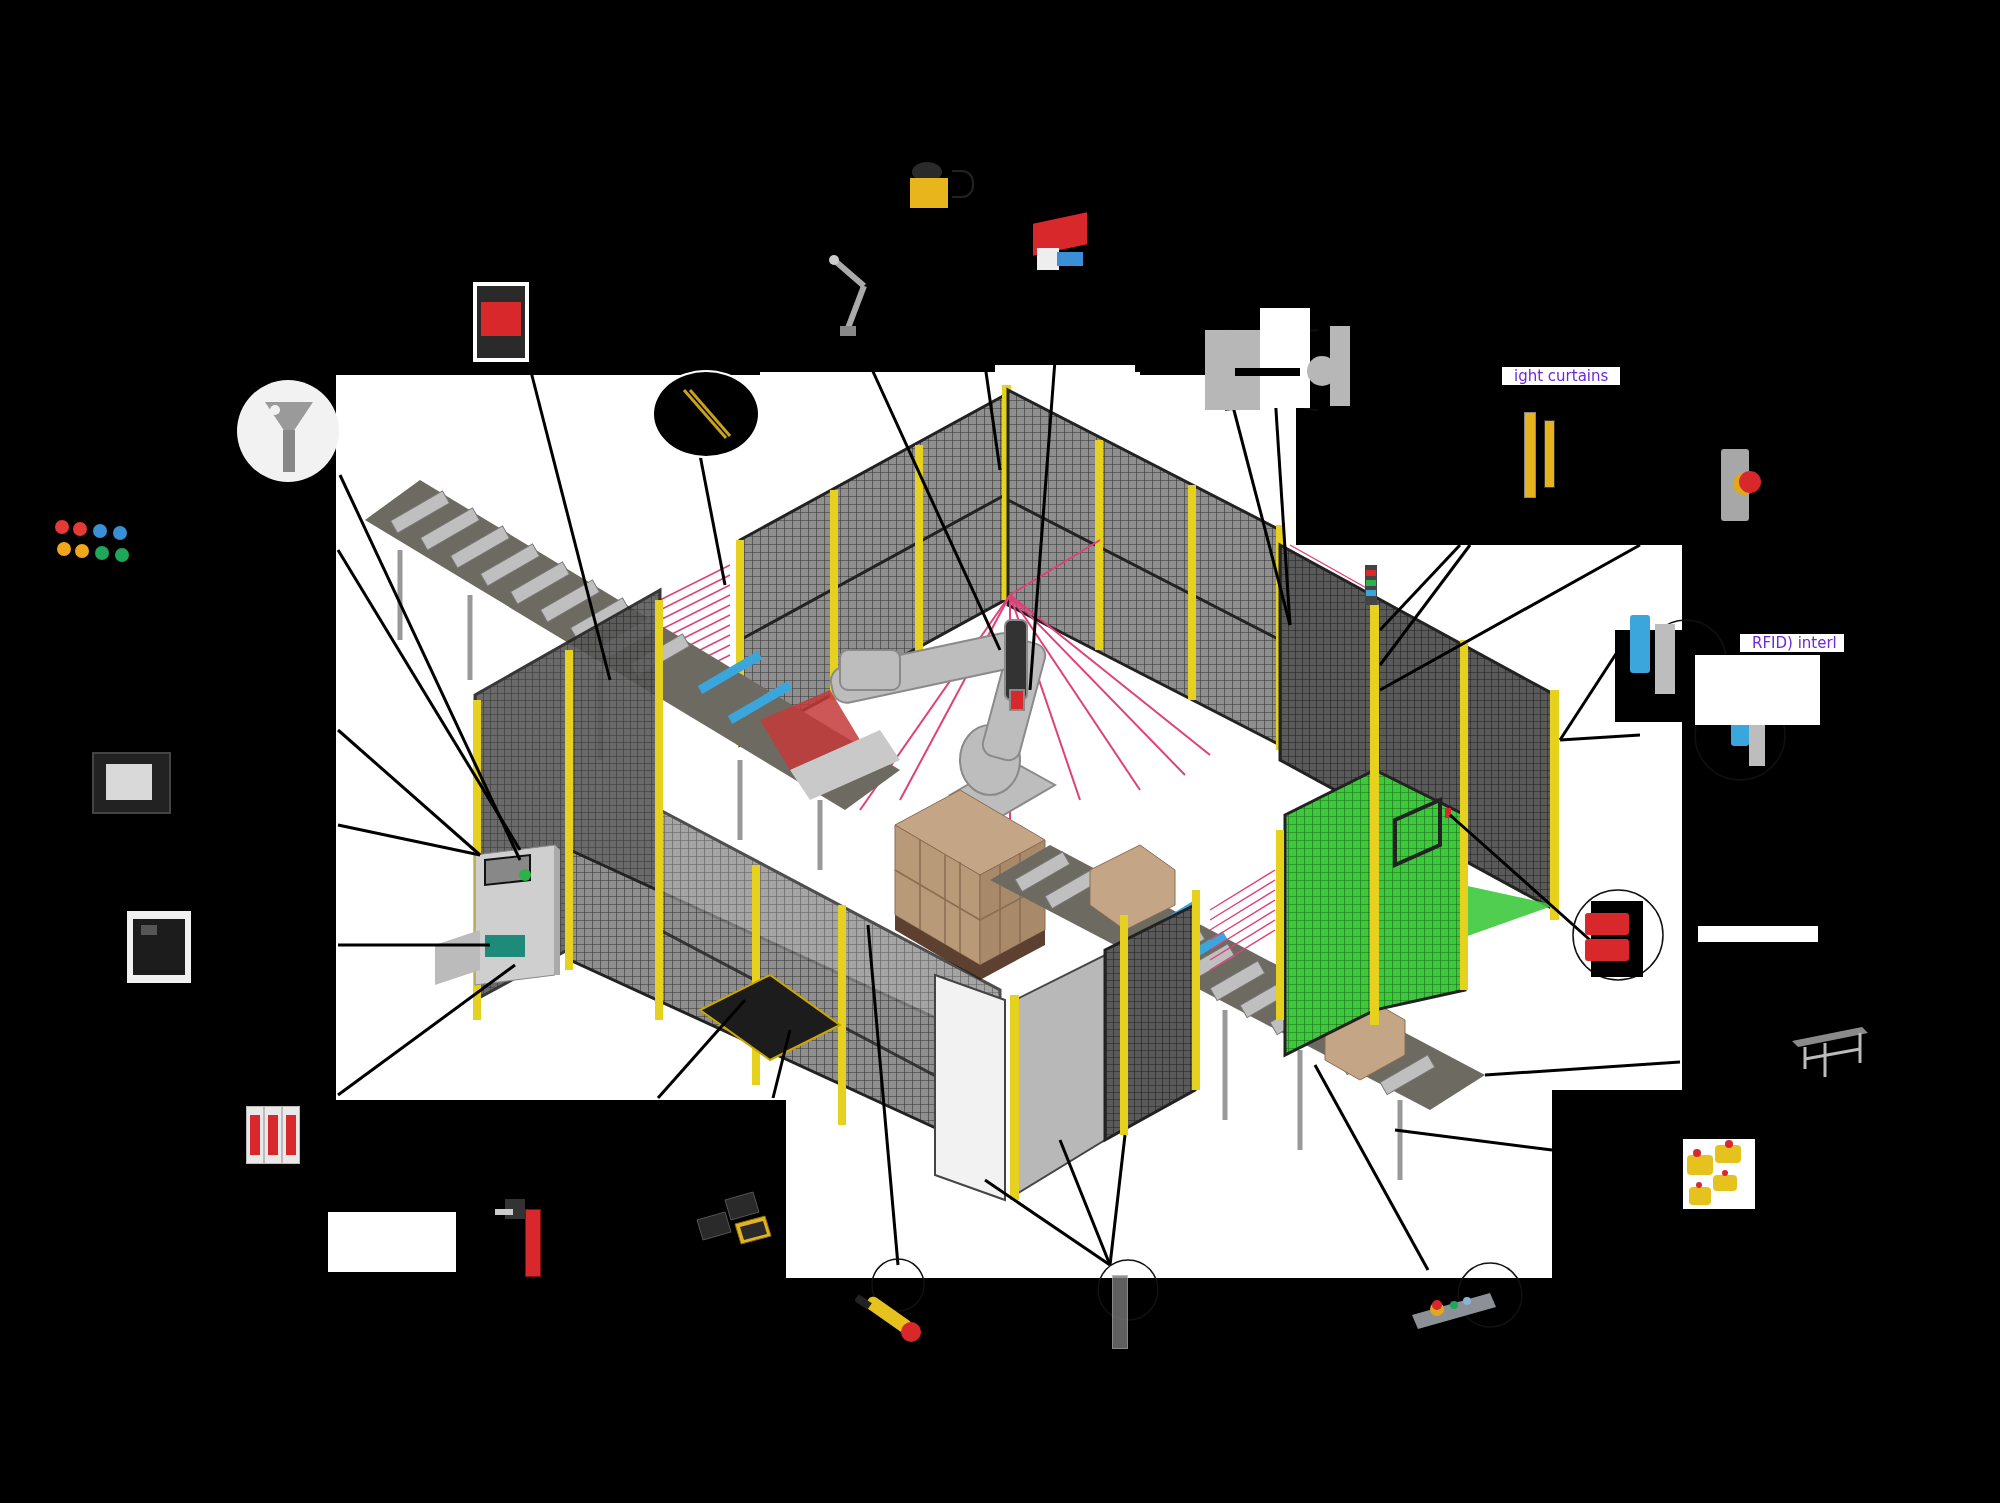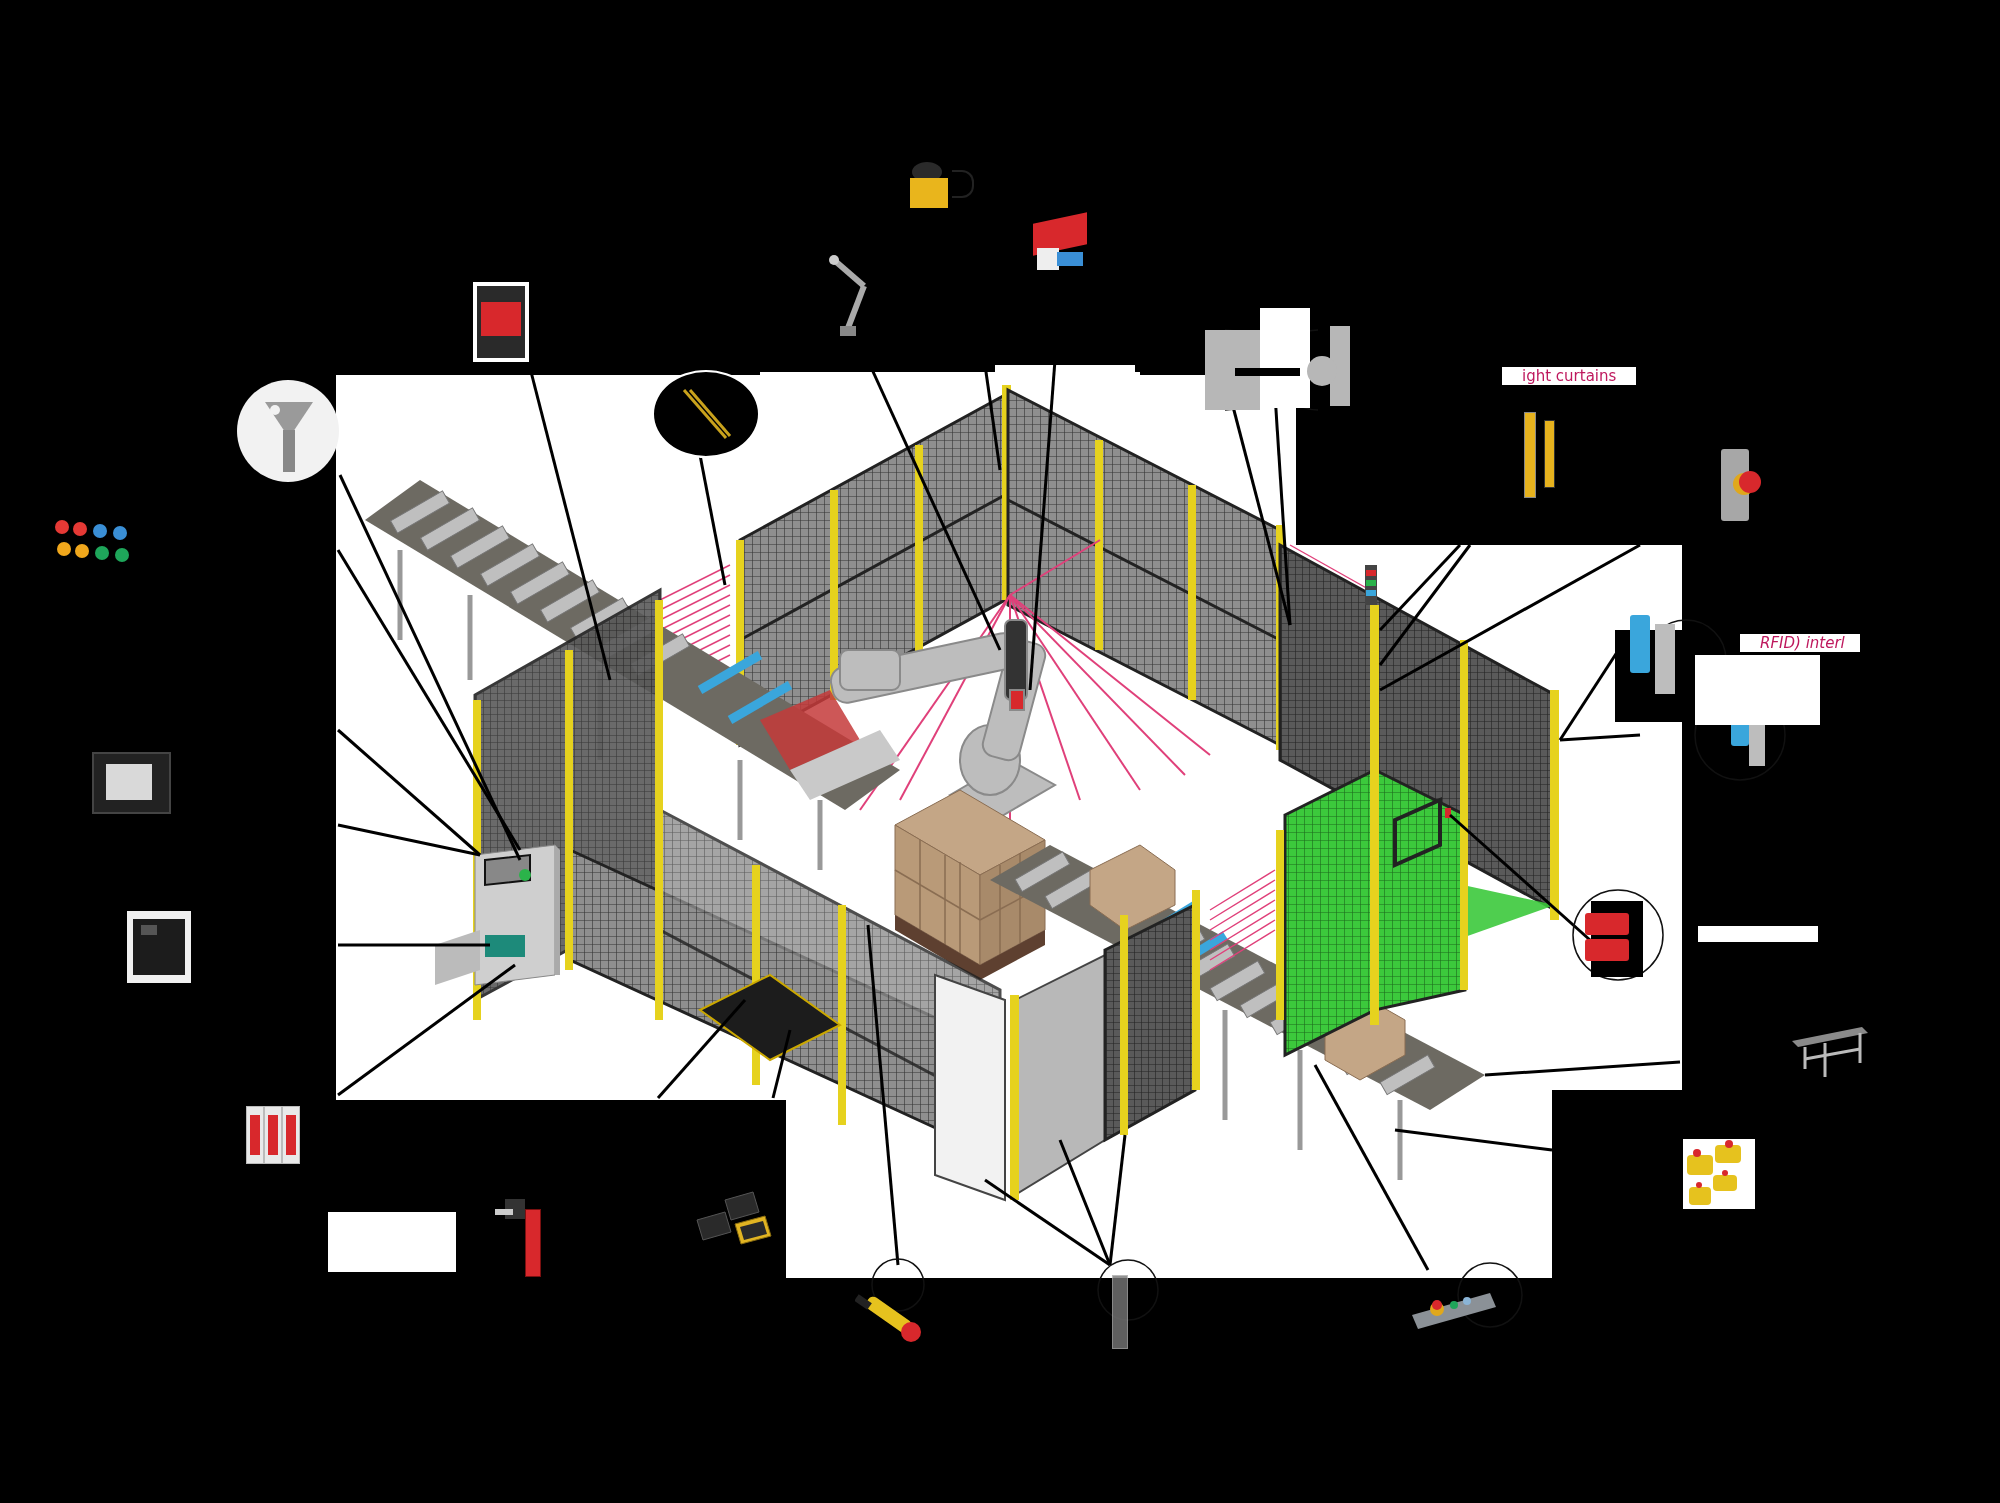--- a/index.html
+++ b/index.html
@@ -1,20 +1,20 @@
 <!DOCTYPE html>
 <html><head>
 <meta charset="utf-8">
 <style>
   html,body{margin:0;padding:0;background:#000;}
   body{width:2000px;height:1503px;position:relative;overflow:hidden;font-family:"Liberation Sans",sans-serif;}
   .abs{position:absolute;}
   .white-panel{position:absolute;background:#fff;}
   svg{position:absolute;left:0;top:0;}
-  .label-box{position:absolute;background:#fff;color:#be185d;font-family:"DejaVu Sans",sans-serif;font-size:15px;line-height:18px;white-space:nowrap;overflow:hidden;padding:0 20px;}
+  .label-box{position:absolute;background:#fff;color:#6d28d9;font-family:"DejaVu Sans",sans-serif;font-size:15px;line-height:18px;white-space:nowrap;overflow:hidden;padding:0 12px;}
   .thumb{position:absolute;}
 </style>
 </head>
 <body>
 
 <div class="white-panel" style="left:336px;top:375px;width:1346px;height:725px;"></div>
 <div class="white-panel" style="left:760px;top:372px;width:380px;height:20px;"></div>
 <div class="white-panel" style="left:995px;top:365px;width:140px;height:20px;"></div>
 <div class="white-panel" style="left:786px;top:1098px;width:766px;height:180px;"></div>
 <div class="white-panel" style="left:328px;top:1212px;width:128px;height:60px;"></div>
@@ -389,21 +389,21 @@
 <div class="thumb" style="left:1615px;top:600px;width:90px;height:130px;">
   <div class="abs" style="left:0;top:30px;width:80px;height:92px;background:#000;"></div>
   <div class="abs" style="left:15px;top:15px;width:20px;height:58px;background:#3aa6dc;border-radius:3px;"></div>
   <div class="abs" style="left:40px;top:24px;width:20px;height:70px;background:#bdbdbd;"></div>
 </div>
 <div class="thumb" style="left:1727px;top:690px;width:50px;height:85px;">
   <div class="abs" style="left:4px;top:6px;width:18px;height:50px;background:#3aa6dc;border-radius:3px;"></div>
   <div class="abs" style="left:22px;top:6px;width:16px;height:70px;background:#bdbdbd;"></div>
 </div>
 <div class="abs" style="left:1695px;top:655px;width:125px;height:70px;background:#fff;"></div>
-<div class="label-box" style="left:1740px;top:634px;width:80px;background:#fff;font-style:italic;">RFID) interl</div>
+<div class="label-box" style="left:1740px;top:634px;width:80px;background:#fff;">RFID) interl</div>
 
 <div class="thumb" style="left:1715px;top:445px;width:50px;height:80px;">
   <div class="abs" style="left:6px;top:4px;width:28px;height:72px;background:#a7a7a7;border-radius:3px;"></div>
   <div class="abs" style="left:18px;top:28px;width:22px;height:22px;background:#e0a81c;border-radius:50%;"></div>
   <div class="abs" style="left:24px;top:26px;width:22px;height:22px;background:#d8282c;border-radius:50%;"></div>
 </div>
 
 <div class="thumb" style="left:1520px;top:410px;width:40px;height:90px;">
   <div class="abs" style="left:4px;top:2px;width:10px;height:84px;background:#e6b21e;border:1px solid #888;"></div>
   <div class="abs" style="left:24px;top:10px;width:9px;height:66px;background:#e6b21e;border:1px solid #333;"></div>

